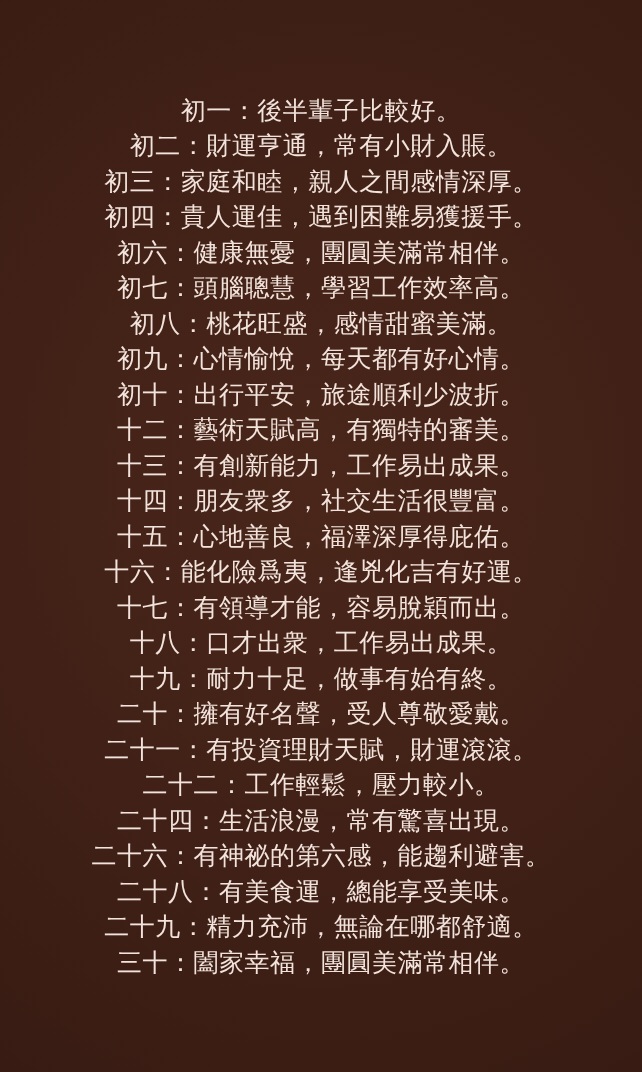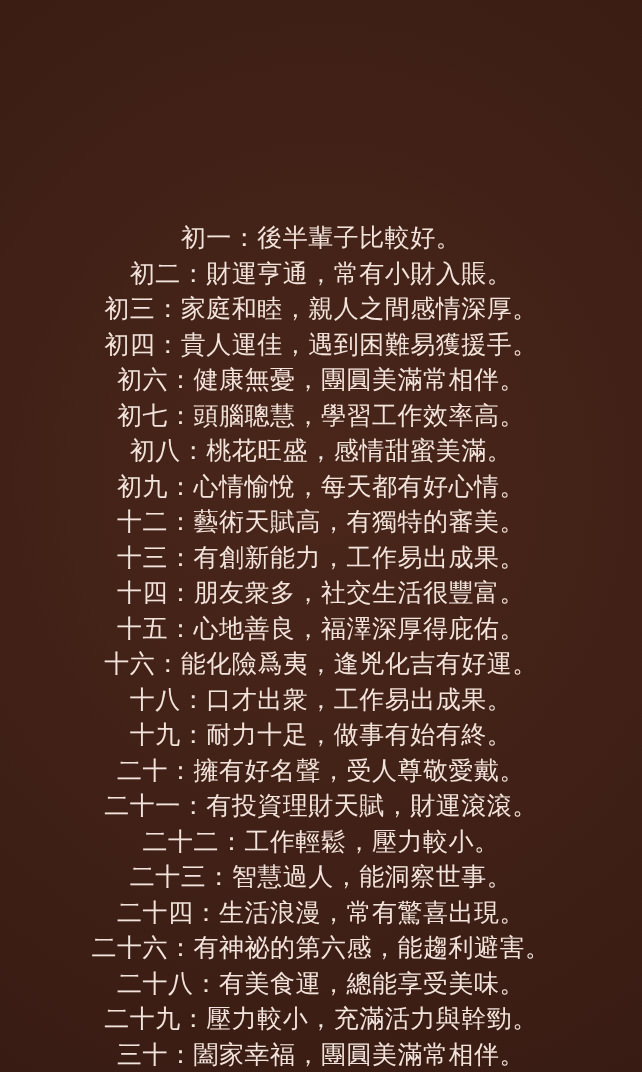--- a/index.html
+++ b/index.html
@@ -18,21 +18,21 @@
     position: relative;
     width: 642px;
     height: 1072px;
     box-sizing: border-box;
     background:
       radial-gradient(ellipse 120% 80% at 50% 45%, #4a261a 0%, #3e1f16 55%, #33180f 100%);
     padding: 1px 8px 0 8px;
     display: flex;
     flex-direction: column;
     align-items: center;
-    justify-content: flex-end;
+    justify-content: center;
   }
   #lines {
     width: 100%;
     display: flex;
     flex-direction: column;
     align-items: center;
   }
   .line {
     color: #f2e4dc;
     font-size: 25px;
@@ -49,30 +49,31 @@
 <div id="page" style="color: rgb(242, 228, 220);">
   <div id="lines">
       <div class="line">初一：後半輩子比較好。</div>
       <div class="line">初二：財運亨通，常有小財入賬。</div>
       <div class="line">初三：家庭和睦，親人之間感情深厚。</div>
       <div class="line">初四：貴人運佳，遇到困難易獲援手。</div>
       <div class="line">初六：健康無憂，團圓美滿常相伴。</div>
       <div class="line">初七：頭腦聰慧，學習工作效率高。</div>
       <div class="line">初八：桃花旺盛，感情甜蜜美滿。</div>
       <div class="line">初九：心情愉悅，每天都有好心情。</div>
+      <div class="line">初十：出行平安，旅途順利少波折。</div>
       <div class="line">十二：藝術天賦高，有獨特的審美。</div>
       <div class="line">十三：有創新能力，工作易出成果。</div>
       <div class="line">十四：朋友衆多，社交生活很豐富。</div>
       <div class="line">十五：心地善良，福澤深厚得庇佑。</div>
       <div class="line">十六：能化險爲夷，逢兇化吉有好運。</div>
+      <div class="line">十七：有領導才能，容易脫穎而出。</div>
       <div class="line">十八：口才出衆，工作易出成果。</div>
       <div class="line">十九：耐力十足，做事有始有終。</div>
       <div class="line">二十：擁有好名聲，受人尊敬愛戴。</div>
       <div class="line">二十一：有投資理財天賦，財運滾滾。</div>
       <div class="line">二十二：工作輕鬆，壓力較小。</div>
-      <div class="line">二十三：智慧過人，能洞察世事。</div>
       <div class="line">二十四：生活浪漫，常有驚喜出現。</div>
       <div class="line">二十六：有神祕的第六感，能趨利避害。</div>
       <div class="line">二十八：有美食運，總能享受美味。</div>
-      <div class="line">二十九：壓力較小，充滿活力與幹勁。</div>
+      <div class="line">二十九：精力充沛，無論在哪都舒適。</div>
       <div class="line">三十：闔家幸福，團圓美滿常相伴。</div>
     </div>
 </div>
 
 </body></html>

